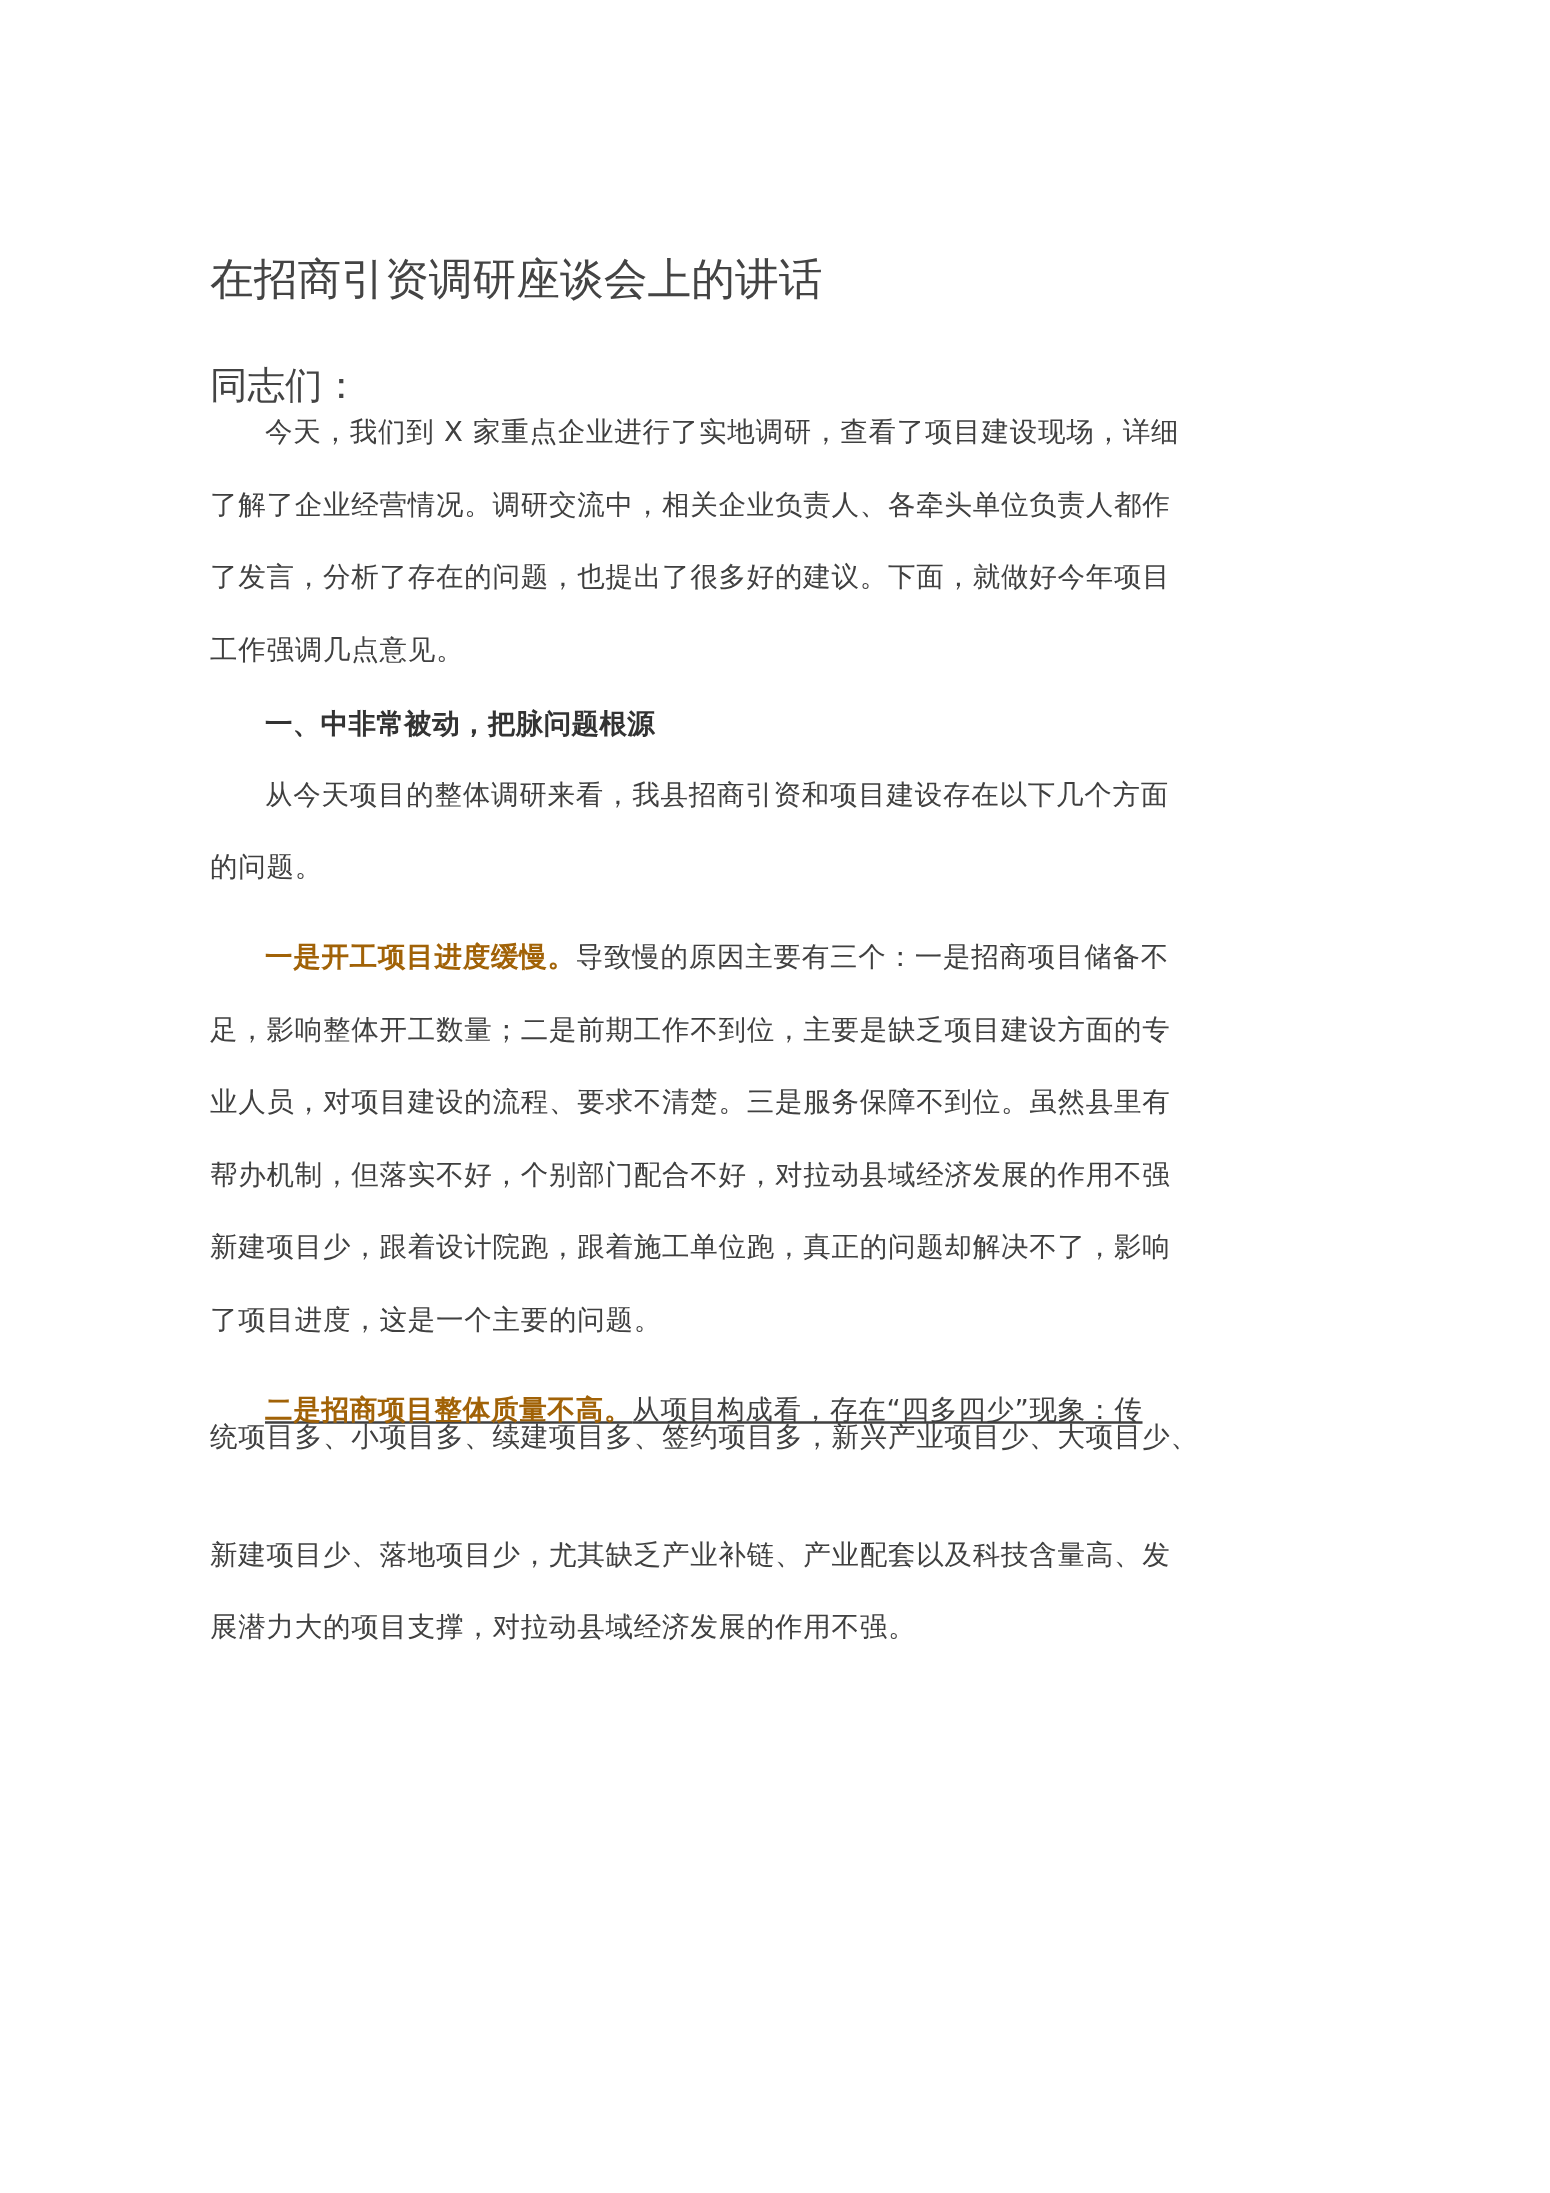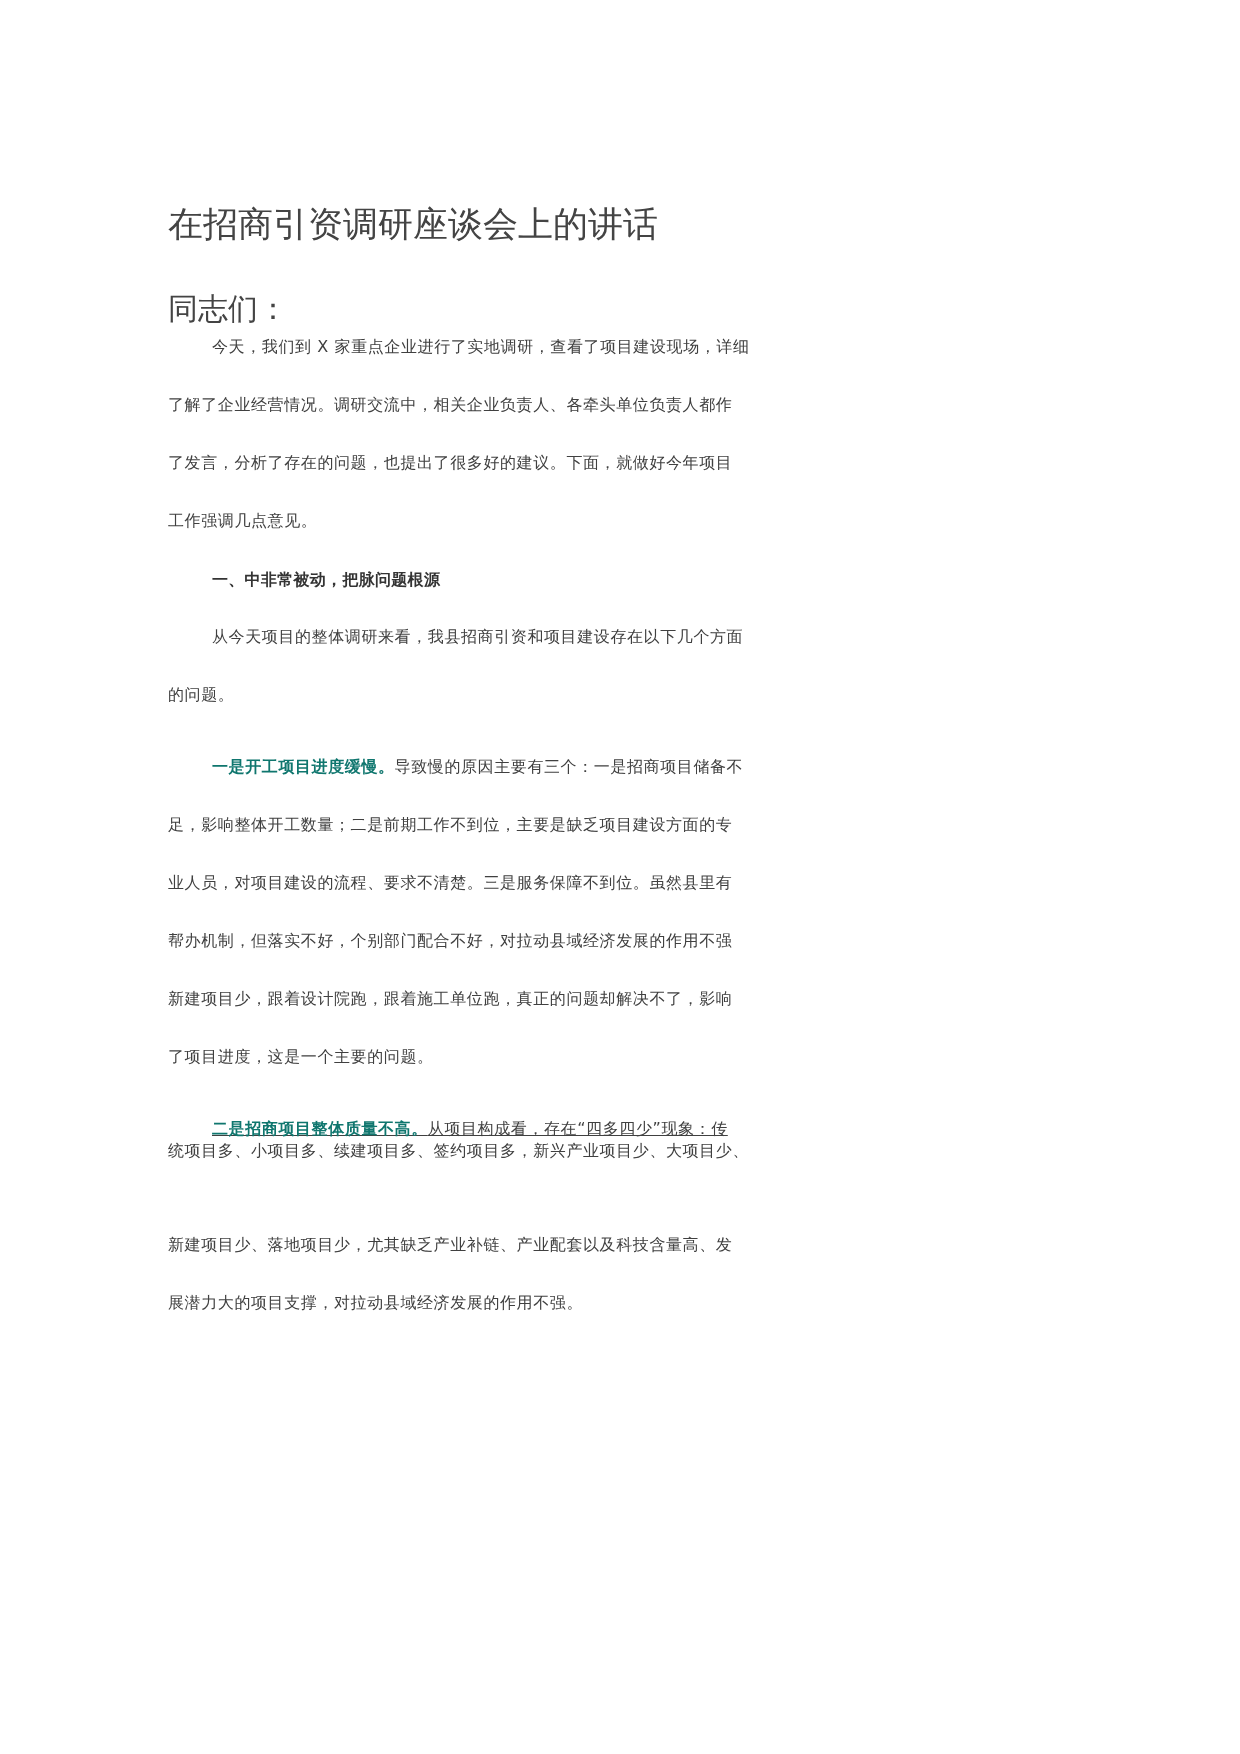--- a/index.html
+++ b/index.html
@@ -39,32 +39,32 @@
       top: 260px;
       font-size: 30px;
       line-height: 30px;
       color: #444444;
       white-space: nowrap;
       margin-top: 34px;
     }
     .line {
       position: absolute;
       left: 168px;
-      font-size: 16px;
+      font-size: 22px;
       line-height: 30px;
       color: #404040;
       white-space: nowrap;
       letter-spacing: 0.6px;
     }
     .indent {
       left: 212px;
     }
     .bold {
       font-weight: bold;
-      color: #0f766e;
+      color: #a16207;
     }
     .heading {
       font-weight: bold;
       color: #333333;
       letter-spacing: 0.3px;
     }
   </style>
 </head>
 <body>
 

